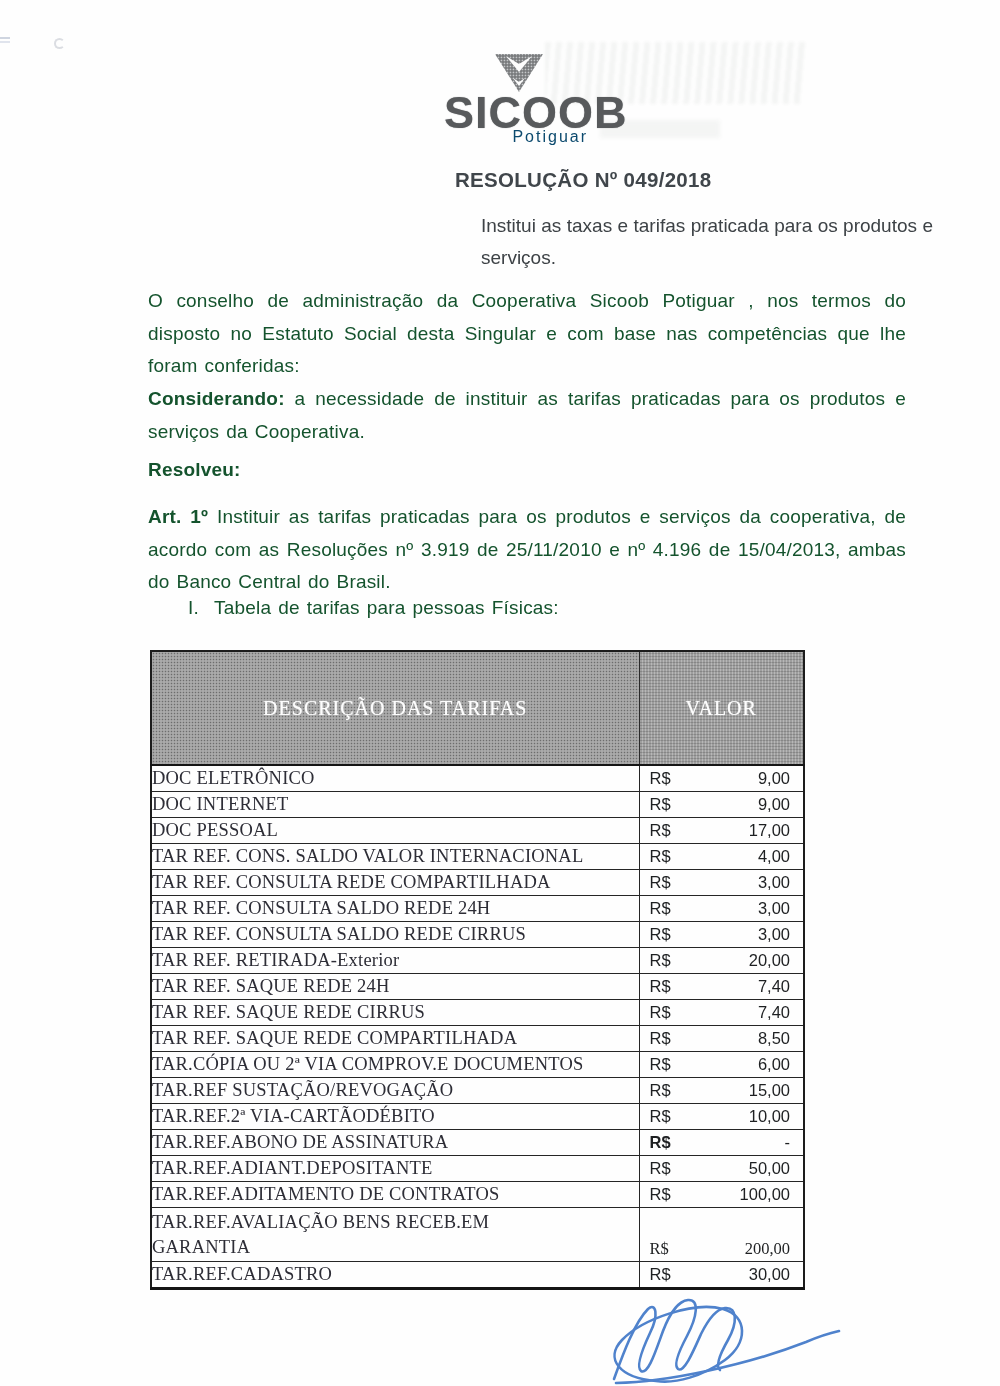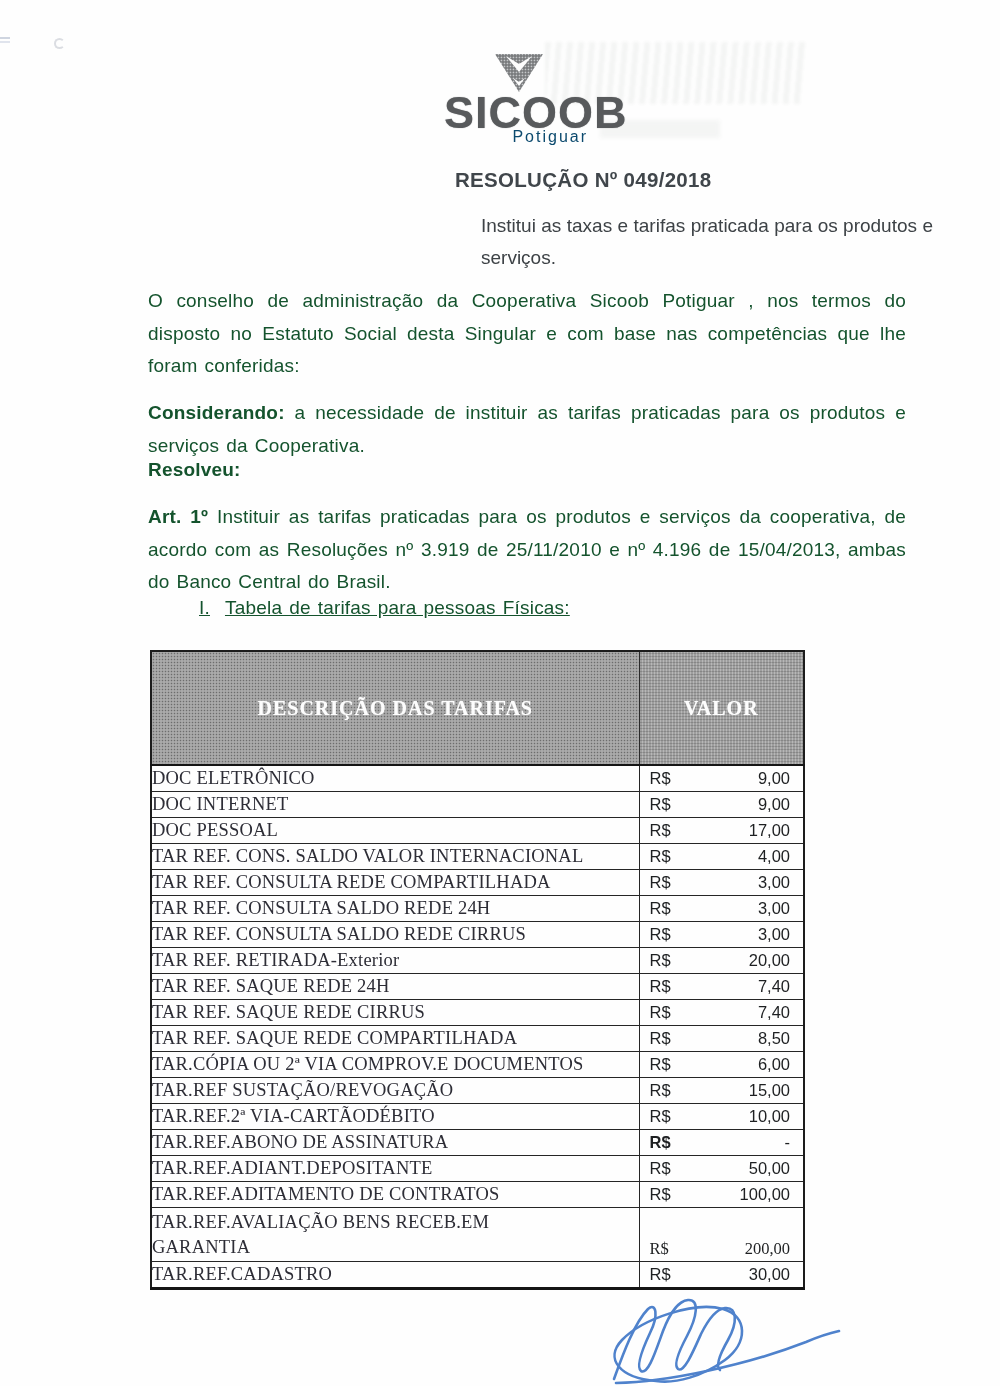--- a/index.html
+++ b/index.html
@@ -20,34 +20,34 @@
               text-shadow:0 0 1px #8a8c8e;}
   .logo-sub{font-size:16px;color:#0c4a6e;letter-spacing:2px;text-align:right;padding-right:6px;margin-top:-2px;}
 
   .doc-title{position:absolute;left:455px;top:168px;font-size:20.5px;font-weight:bold;color:#40464b;letter-spacing:.3px;text-align:center;}
   .doc-subtitle{position:absolute;left:481px;top:210px;width:452px;font-size:19px;line-height:32px;
                 color:#3d4246;text-align:justify;text-align-last:left;}
 
   .para{position:absolute;left:148px;width:758px;font-size:19px;line-height:32.5px;color:#14532d;
         text-align:justify;text-align-last:left;letter-spacing:.2px;word-spacing:1.5px;margin:0;}
   .p-intro{top:285px;}
-  .p-cons{top:397px;}
+  .p-cons{top:383px;}
   .p-resolveu{top:454px;font-weight:bold;}
   .p-art{top:501px;}
-  .p-item{top:592px;left:199px;width:600px;text-align:right;text-decoration:underline;}
+  .p-item{top:592px;left:188px;width:600px;text-align:right;}
   .b{font-weight:bold;}
   .item-marker{margin-right:15px;}
 
   
   table.tariffs{position:absolute;left:150px;top:650px;width:653px;border-collapse:collapse;
                 border:2.5px solid #1c1c1c;table-layout:fixed;}
   table.tariffs col.c-desc{width:488px;}
   table.tariffs col.c-val{width:165px;}
   table.tariffs th{height:110px;vertical-align:middle;text-align:center;
-      font-family:"Liberation Serif",serif;font-weight:bold;font-size:20px;letter-spacing:1px;color:#fdfdfd;
+      font-family:"Liberation Serif",serif;font-weight:normal;font-size:20px;letter-spacing:1px;color:#fdfdfd;
       text-shadow:0 0 1px rgba(255,255,255,.7);
       background-color:#9e9e9e;
       background-image:radial-gradient(#6d6d6d .8px,transparent .95px),radial-gradient(#cfcfcf .8px,transparent .95px);
       background-size:3px 3px;background-position:0 0,1.5px 1.5px;
       border:1.5px solid #2a2a2a;border-bottom:2.5px solid #151515;}
   table.tariffs td{height:25px;border:1.6px solid #262626;padding:0;}
   td.desc{font-family:"Liberation Serif",serif;font-size:18.5px;color:#2d2d36;padding-left:9px;
           white-space:pre-line;line-height:25px;letter-spacing:.2px;}
   td.val{font-size:16.5px;color:#1e2022;}
   .val-wrap{display:flex;justify-content:space-between;align-items:center;padding:0 13px 0 10px;}

